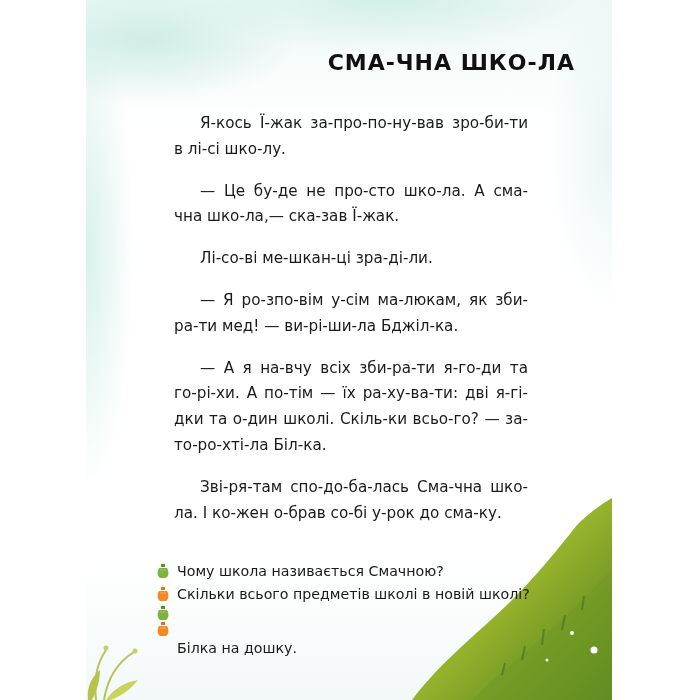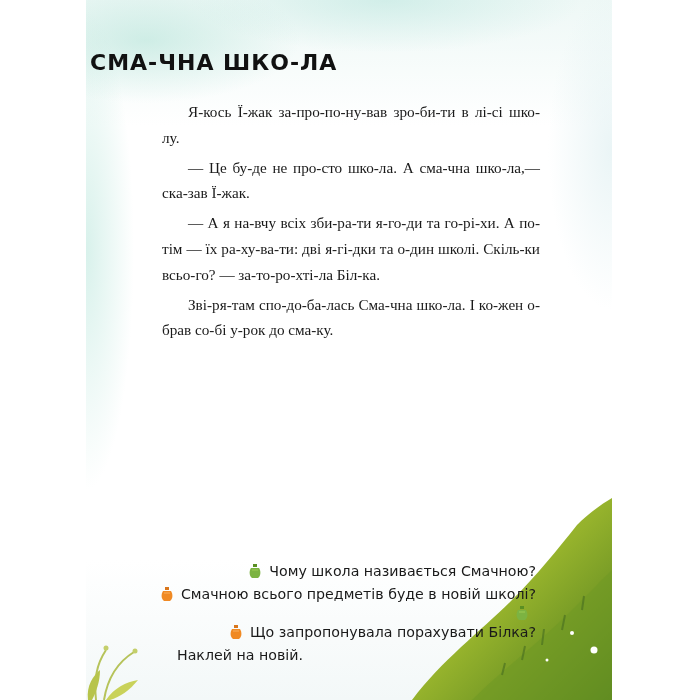--- a/index.html
+++ b/index.html
@@ -37,60 +37,58 @@
     }
     .plant {
       position: absolute;
       left: 0;
       bottom: 0;
       width: 70px;
       height: 80px;
     }
     .title {
       position: absolute;
-      left: 4px;
+      left: 11px;
       top: 50px;
       width: 478px;
-      text-align: left;
+      text-align: right;
       font-family: "DejaVu Sans", sans-serif;
       font-weight: bold;
       font-size: 22px;
       letter-spacing: 1px;
       color: #111111;
     }
     .story {
       position: absolute;
       left: 72px;
       top: 95px;
       width: 386px;
       font-size: 15.2px;
       line-height: 25.8px;
       color: #1a1a1a;
     }
     .story p {
-      margin: 4px;
+      margin: 16px;
       text-indent: 26px;
       text-align: justify;
       text-align-last: left;
-      font-family: Liberation Serif, serif;
     }
     .questions {
       position: absolute;
       left: 70px;
       top: 560px;
       width: 380px;
       font-size: 14.2px;
       line-height: 22.6px;
       color: #1a1a1a;
     }
     .q-row {
       display: flex;
       align-items: center;
       white-space: nowrap;
-      justify-content: flex-end;
     }
     .bullet {
       width: 14px;
       height: 16px;
       margin-right: 7px;
       flex: 0 0 14px;
       display: inline-block;
     }
     .q-note {
       padding-left: 21px;
@@ -124,52 +122,53 @@
     <circle cx="49" cy="31" r="2.5" fill="#c4cf6b"></circle>
     <path d="M2 80 C0 65 8 55 14 50 C14 62 10 72 6 80 Z" fill="#b7c44b"></path>
     <path d="M20 80 C28 68 40 62 52 60 C44 70 34 77 24 80 Z" fill="#c9d25a"></path>
   </svg>
 
   <div class="title">СМА-ЧНА ШКО-ЛА</div>
 
   <div class="story">
     <p>Я-кось Ї-жак за-про-по-ну-вав зро-би-ти в лі-сі шко-лу.</p>
     <p>— Це бу-де не про-сто шко-ла. А сма-чна шко-ла,— ска-зав Ї-жак.</p>
+    <p>Лі-со-ві ме-шкан-ці зра-ді-ли.</p>
+    <p>— Я ро-зпо-вім у-сім ма-люкам, як зби-ра-ти мед! — ви-рі-ши-ла Бджіл-ка.</p>
     <p>— А я на-вчу всіх зби-ра-ти я-го-ди та го-рі-хи. А по-тім — їх ра-ху-ва-ти: дві я-гі-дки та о-дин школі. Скіль-ки всьо-го? — за-то-ро-хті-ла Біл-ка.</p>
     <p>Зві-ря-там спо-до-ба-лась Сма-чна шко-ла. І ко-жен о-брав со-бі у-рок до сма-ку.</p>
   </div>
 
   <div class="questions">
     <div class="q-row">
       <svg class="bullet" viewBox="0 0 14 16">
         <path d="M5 1 L9 1 L9 4 L5 4 Z" fill="#5a8f22"></path>
         <path d="M3 5 C1 8 1 13 4 15 L10 15 C13 13 13 8 11 5 Z" fill="#7cb342"></path>
         <path d="M4 7 L10 7" stroke="#9ccc52" stroke-width="1"></path>
       </svg>
       <span>Чому школа називається Смачною?</span>
     </div>
     <div class="q-row">
       <svg class="bullet" viewBox="0 0 14 16">
         <path d="M5 1 L9 1 L9 4 L5 4 Z" fill="#d9761c"></path>
         <path d="M3 5 C1 8 1 13 4 15 L10 15 C13 13 13 8 11 5 Z" fill="#f08a24"></path>
         <path d="M4 7 L10 7" stroke="#f7b060" stroke-width="1"></path>
       </svg>
-      <span>Смачною всього предметів буде в новій школі?</span>
+      <span>Скільки всього предметів школі в новій школі?</span>
     </div>
     <div class="q-row">
       <svg class="bullet" viewBox="0 0 14 16">
         <path d="M5 1 L9 1 L9 4 L5 4 Z" fill="#5a8f22"></path>
         <path d="M3 5 C1 8 1 13 4 15 L10 15 C13 13 13 8 11 5 Z" fill="#7cb342"></path>
         <path d="M4 7 L10 7" stroke="#9ccc52" stroke-width="1"></path>
       </svg>
     </div>
     <div class="q-row">
       <svg class="bullet" viewBox="0 0 14 16">
         <path d="M5 1 L9 1 L9 4 L5 4 Z" fill="#d9761c"></path>
         <path d="M3 5 C1 8 1 13 4 15 L10 15 C13 13 13 8 11 5 Z" fill="#f08a24"></path>
         <path d="M4 7 L10 7" stroke="#f7b060" stroke-width="1"></path>
       </svg>
-      <span>Що запропонувала порахувати Білка?</span>
     </div>
-    <div class="q-note">Наклей на новій.</div>
+    <div class="q-note">Білка на дошку.</div>
   </div>
 
 </div>
 
 </body></html>

